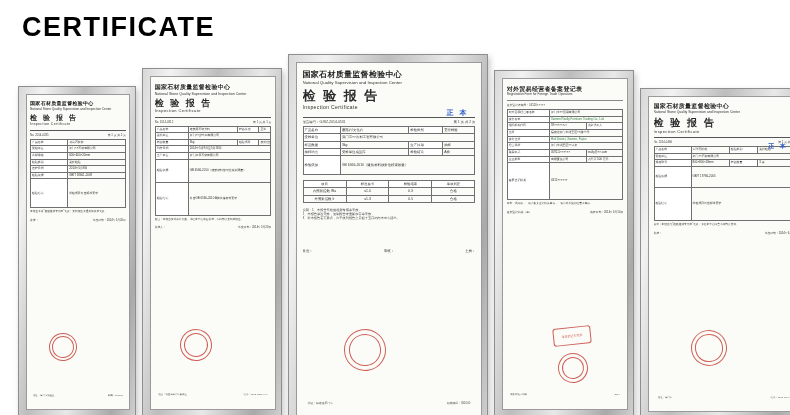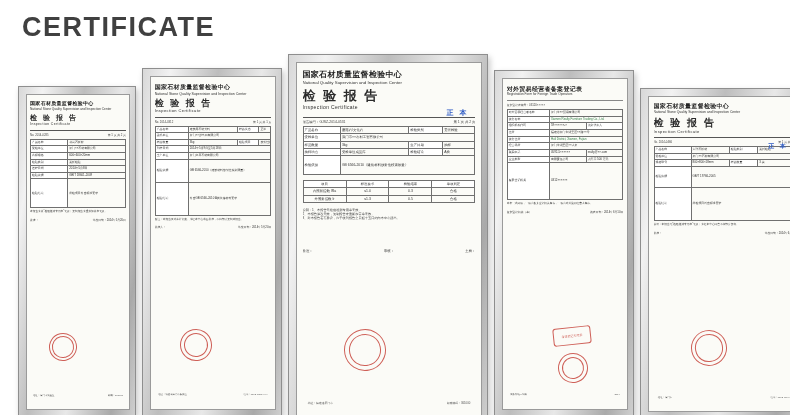--- a/index.html
+++ b/index.html
@@ -19,21 +19,21 @@
     height: 415px;
     background: #ffffff;
   }
   .title {
     position: absolute;
     left: 22px;
     top: 12px;
     font-size: 27px;
     font-weight: bold;
     letter-spacing: 1.5px;
-    color: #404040;
+    color: #000000;
     font-family: "Liberation Sans", sans-serif;
   }
   .shelf {
     position: absolute;
     left: 0;
     top: 48px;
     width: 790px;
     height: 367px;
   }
   

